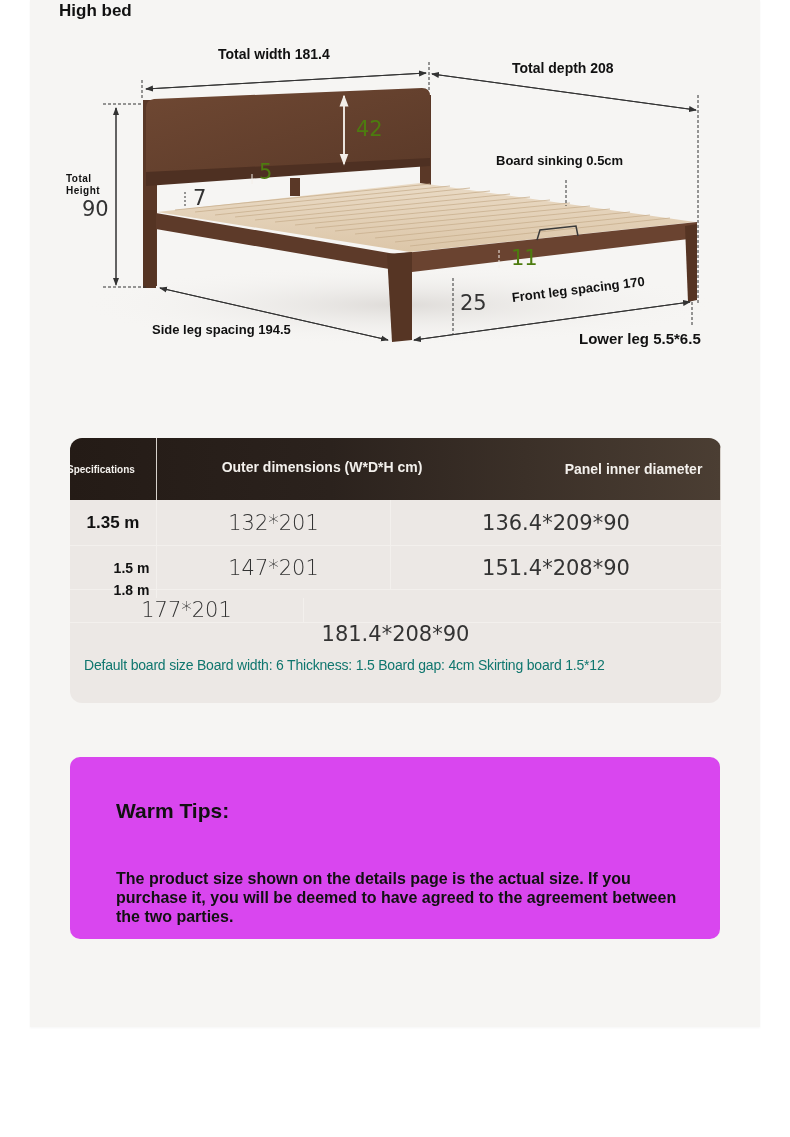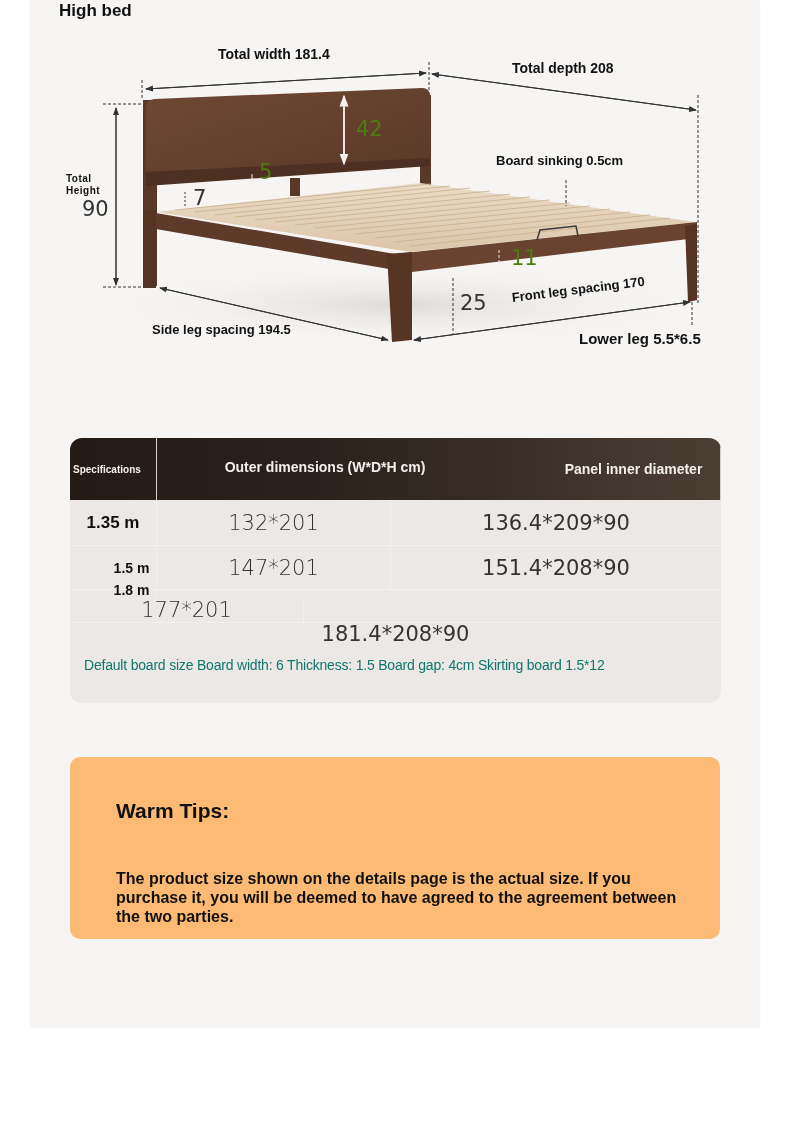--- a/index.html
+++ b/index.html
@@ -29,21 +29,21 @@
     .spec-card {
       position: absolute; left: 70px; top: 438px; width: 651px; height: 265px;
       background: #ece8e5; border-radius: 12px; overflow: hidden;
     }
     .spec-head {
       position: absolute; left: 0; top: 0; width: 651px; height: 62px;
       background: linear-gradient(90deg, #241b16 0%, #2b221d 40%, #4b3e33 100%);
       display: flex;
     }
     .spec-head .hcell {
-      height: 62px; display: flex; align-items: center; color: #f3f0ec; font-weight: bold; padding-left: 6px;
+      height: 62px; display: flex; align-items: center; color: #f3f0ec; font-weight: bold;
     }
     .spec-head .hcell.c1 { width: 87px; font-size: 10px; justify-content: flex-start; overflow: hidden; border-right: 1px solid #d8d2cc; }
     .spec-head .hcell.c1 span { margin-left: -3px; }
     .spec-head .hcell.c2 { width: 234px; font-size: 14px; justify-content: center; padding-left: 60px; border-right: 1px solid #d8d2cc; }
     .spec-head .hcell.c3 { flex: 1; font-size: 14px; justify-content: center; padding-bottom: 4px; }
 
     .spec-row {
       position: absolute; left: 0; width: 651px; display: flex;
       border-bottom: 1px solid #f3f0ed;
     }
@@ -58,21 +58,21 @@
     .spec-row.r2 { top: 144px; height: 41px; flex-direction: column; }
 
     .spec-note {
       position: absolute; left: 14px; top: 219px; font-size: 14px; font-weight: normal; color: #0f766e;
       white-space: nowrap; letter-spacing: -0.2px;
     }
 
     
     .tips-card {
       position: absolute; left: 70px; top: 757px; width: 650px; height: 182px;
-      background: #fdba74; border-radius: 10px;
+      background: #d946ef; border-radius: 10px;
     }
     .tips-title { position: absolute; left: 46px; top: 42px; font-size: 21px; font-weight: bold; color: #111; }
     .tips-body {
       position: absolute; left: 46px; top: 80px; width: 580px;
       font-size: 16px; line-height: 19px; font-weight: bold; color: #111; margin-top: 32px;
     }
   </style>
 </head>
 <body>
 

